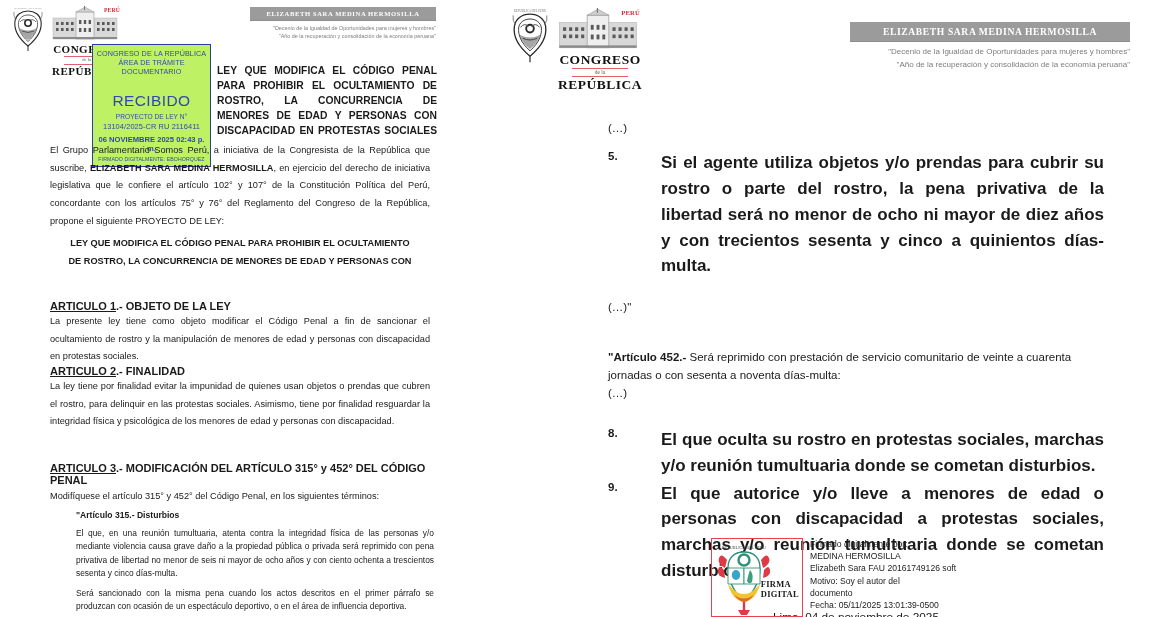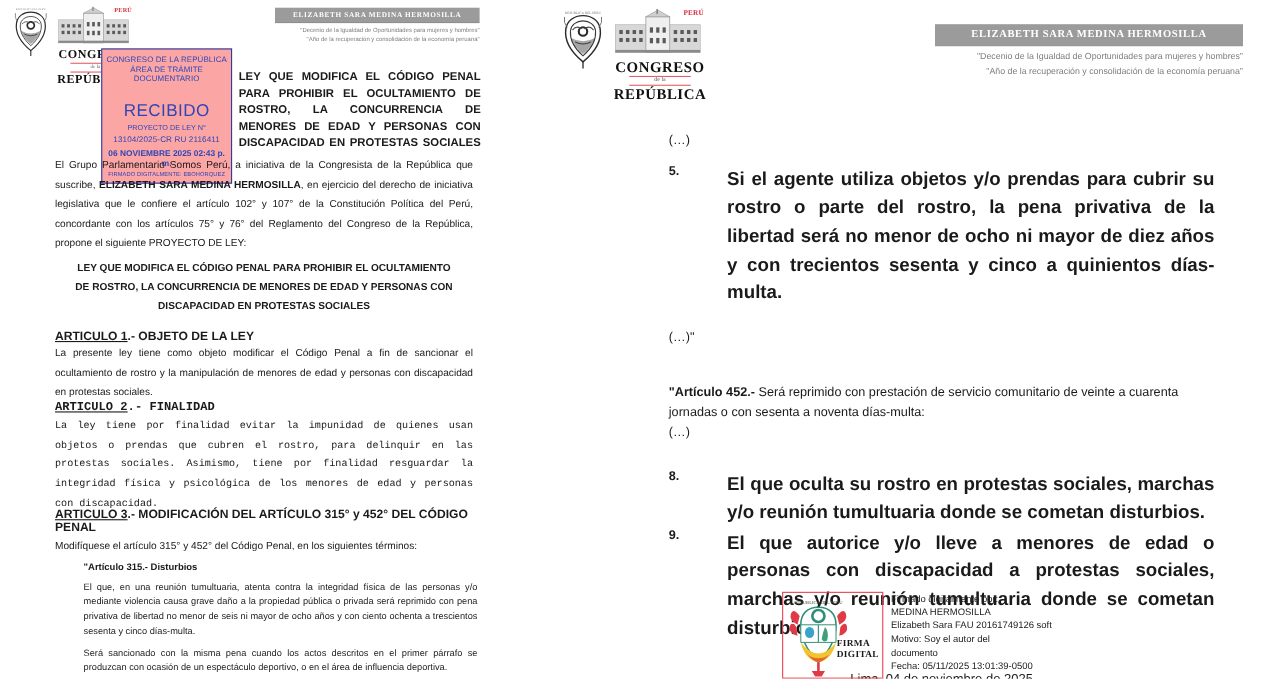--- a/index.html
+++ b/index.html
@@ -69,21 +69,21 @@
     color: #7d7d7d;
     text-align: right;
     white-space: nowrap;
   }
 
   
   .stamp {
     border: 1.4px solid #2a3fa5;
     color: #2f46b5;
     text-align: center;
-    background: #fca5a5;
+    background: #bef264;
     line-height: 1.25;
     box-sizing: border-box;
   }
   .stamp .s-small { font-size: 7.2px; letter-spacing: .1px; }
   .stamp .s-recibido {
     font-size: 15.5px;
     font-weight: normal;
     letter-spacing: .4px;
     margin: 15px 0 3px;
   }
@@ -279,29 +279,28 @@
     <div class="s-sig">FIRMADO DIGITALMENTE: EBOHORQUEZ</div>
   </div>
 
   <div class="doc-title-head" style="position:absolute; left:217px; top:64px; width:220px;">LEY QUE MODIFICA EL CÓDIGO PENAL PARA PROHIBIR EL OCULTAMIENTO DE ROSTRO, LA CONCURRENCIA DE MENORES DE EDAD Y PERSONAS CON DISCAPACIDAD EN PROTESTAS SOCIALES</div>
 
   <p class="para" style="position:absolute; left:50px; top:142px; width:380px; margin:0;"><span>El Grupo Parlamentario Somos Perú, a iniciativa de la Congresista de la República que suscribe, </span><b>ELIZABETH SARA MEDINA HERMOSILLA</b><span>, en ejercicio del derecho de iniciativa legislativa que le confiere el artículo 102° y 107° de la Constitución Política del Perú, concordante con los artículos 75° y 76° del Reglamento del Congreso de la República, propone el siguiente PROYECTO DE LEY:</span></p>
 
   <div style="position:absolute; left:50px; top:235px; width:380px;">
     <p class="center-title">LEY QUE MODIFICA EL CÓDIGO PENAL PARA PROHIBIR EL OCULTAMIENTO</p>
     <p class="center-title">DE ROSTRO, LA CONCURRENCIA DE MENORES DE EDAD Y PERSONAS CON</p>
-    <p class="center-title">DISCAPACIDAD EN PROTESTAS SOCIALES</p>
   </div>
 
   <div style="position:absolute; left:50px; top:300px; width:380px;">
     <div class="art-head"><u>ARTICULO 1</u><span>.- OBJETO DE LA LEY</span></div>
     <p class="para">La presente ley tiene como objeto modificar el Código Penal a fin de sancionar el ocultamiento de rostro y la manipulación de menores de edad y personas con discapacidad en protestas sociales.</p>
   </div>
 
-  <div style="position:absolute; left:50px; top:365px; width:380px;font-family:Liberation Mono, monospace;">
+  <div style="position:absolute; left:50px; top:365px; width:380px;">
     <div class="art-head"><u>ARTICULO 2</u><span>.- FINALIDAD</span></div>
     <p class="para">La ley tiene por finalidad evitar la impunidad de quienes usan objetos o prendas que cubren el rostro, para delinquir en las protestas sociales. Asimismo, tiene por finalidad resguardar la integridad física y psicológica de los menores de edad y personas con discapacidad.</p>
   </div>
 
   <div style="position:absolute; left:50px; top:462px; width:380px;">
     <div class="art-head"><u>ARTICULO 3</u><span>.- MODIFICACIÓN DEL ARTÍCULO 315° y 452° DEL CÓDIGO PENAL</span></div>
     <p class="para" style="margin-top:2px;">Modifíquese el artículo 315° y 452° del Código Penal, en los siguientes términos:</p>
   </div>
 
   <div class="quote-block" style="position:absolute; left:50px; top:510px; width:358px;">

